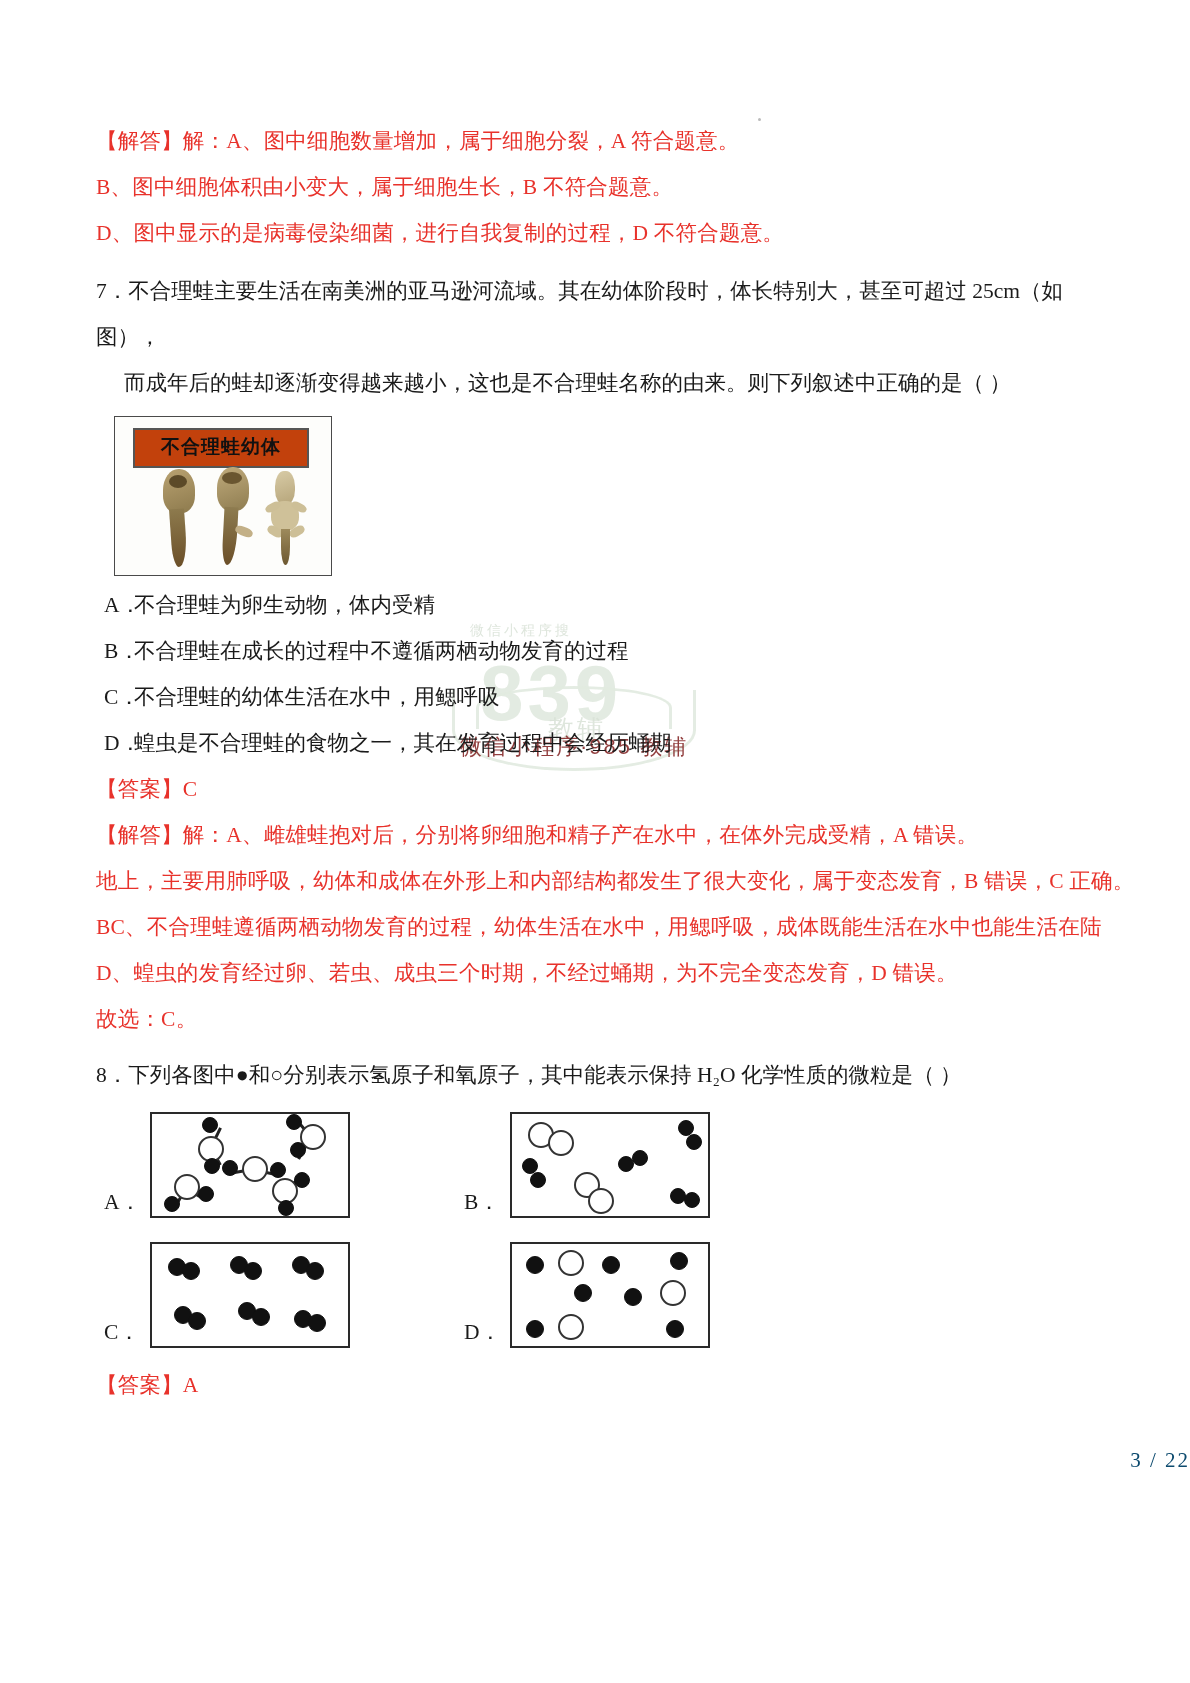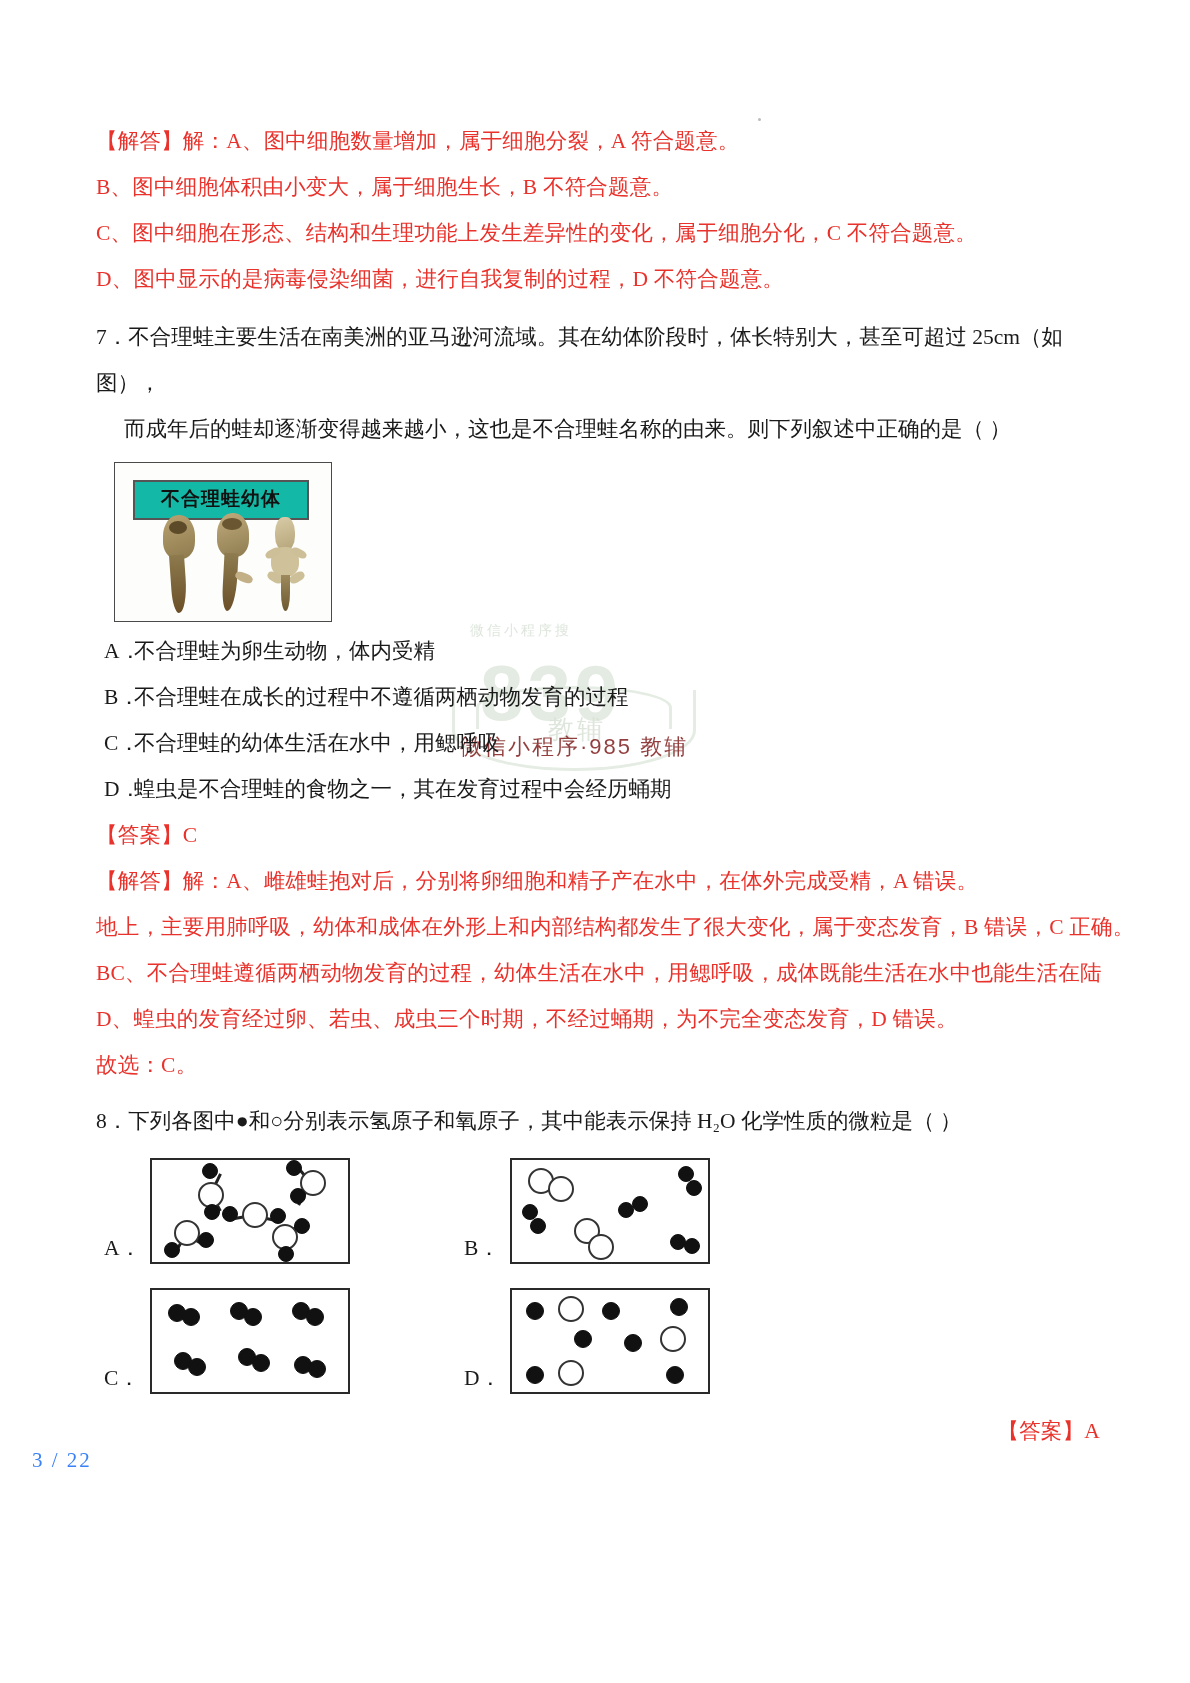--- a/index.html
+++ b/index.html
@@ -37,24 +37,24 @@
   
   .frog-wrap{
     position:relative;
     margin:10px 0 6px 18px;
     width:218px;height:160px;
     border:1.5px solid #4a4a4a;
     background:#fdfdfb;
     box-sizing:border-box;
   }
   .frog-label{
-    position:absolute;left:18px;top:17px;
+    position:absolute;left:18px;top:11px;
     width:172px;height:36px;
     border:2px solid #555;
-    background:#14b8a6;
+    background:#c2410c;
     font-size:19px;
     line-height:34px;
     text-align:center;
     letter-spacing:1px;
     color:#111;
     font-family:"Liberation Sans","DejaVu Sans",sans-serif;
     font-weight:bold;
   }
   .tad{position:absolute;}
   .tad .body{position:absolute;border-radius:48% 48% 40% 40%;}
@@ -106,23 +106,23 @@
     opacity:.9;
   }
   .dotmark{
     position:absolute;left:758px;top:118px;
     width:3px;height:3px;background:#bbb;border-radius:50%;
   }
   .footer{
     position:absolute;
     left:0;right:0;
     top:1448px;
-    text-align:left;
+    text-align:right;
     font-size:21px;
-    color:#3b82f6;
+    color:#0c4a6e;
     letter-spacing:2px;
     margin-left:32px;
   }
 </style>
 </head>
 <body>
 
 <div class="page">
 
   <div class="dotmark"></div>
@@ -132,21 +132,20 @@
   <div class="wm-book2"></div>
   <div class="wm-book"></div>
   <div class="wm wm3">教辅</div>
   <div class="wm wm4">微信小程序·985 教辅</div>
 
   <div class="content">
 
     <div>
       <div class="line red">【解答】解：A、图中细胞数量增加，属于细胞分裂，A 符合题意。</div>
       <div class="line red">B、图中细胞体积由小变大，属于细胞生长，B 不符合题意。</div>
-      <div class="line red">C、图中细胞在形态、结构和生理功能上发生差异性的变化，属于细胞分化，C 不符合题意。</div>
       <div class="line red">D、图中显示的是病毒侵染细菌，进行自我复制的过程，D 不符合题意。</div>
     </div>
 
     <div style="height:12px"></div>
     <div>
       <div class="q-line">7．不合理蛙主要生活在南美洲的亚马逊河流域。其在幼体阶段时，体长特别大，甚至可超过 25cm（如图），</div>
       <div class="q-line q-line2">而成年后的蛙却逐渐变得越来越小，这也是不合理蛙名称的由来。则下列叙述中正确的是（        ）</div>
 
       <div class="frog-wrap">
         <div class="frog-label">不合理蛙幼体</div>
@@ -290,19 +289,19 @@
               <div class="atom h" style="left:112px;top:44px;width:18px;height:18px;"></div>
               <div class="atom o" style="left:148px;top:36px;width:26px;height:26px;"></div>
               <div class="atom o" style="left:46px;top:70px;width:26px;height:26px;"></div>
               <div class="atom h" style="left:14px;top:76px;width:18px;height:18px;"></div>
               <div class="atom h" style="left:154px;top:76px;width:18px;height:18px;"></div>
             </div>
           </div>
         </div>
       </div>
 
-      <div class="line red" style="margin-top:10px;text-align:right;"><span>【答案】</span><span>A</span></div>
+      <div class="line red" style="margin-top:10px;"><span>【答案】</span><span>A</span></div>
     </div>
 
   </div>
 
   <div class="footer">3 / 22</div>
 </div>
 
 </body></html>

